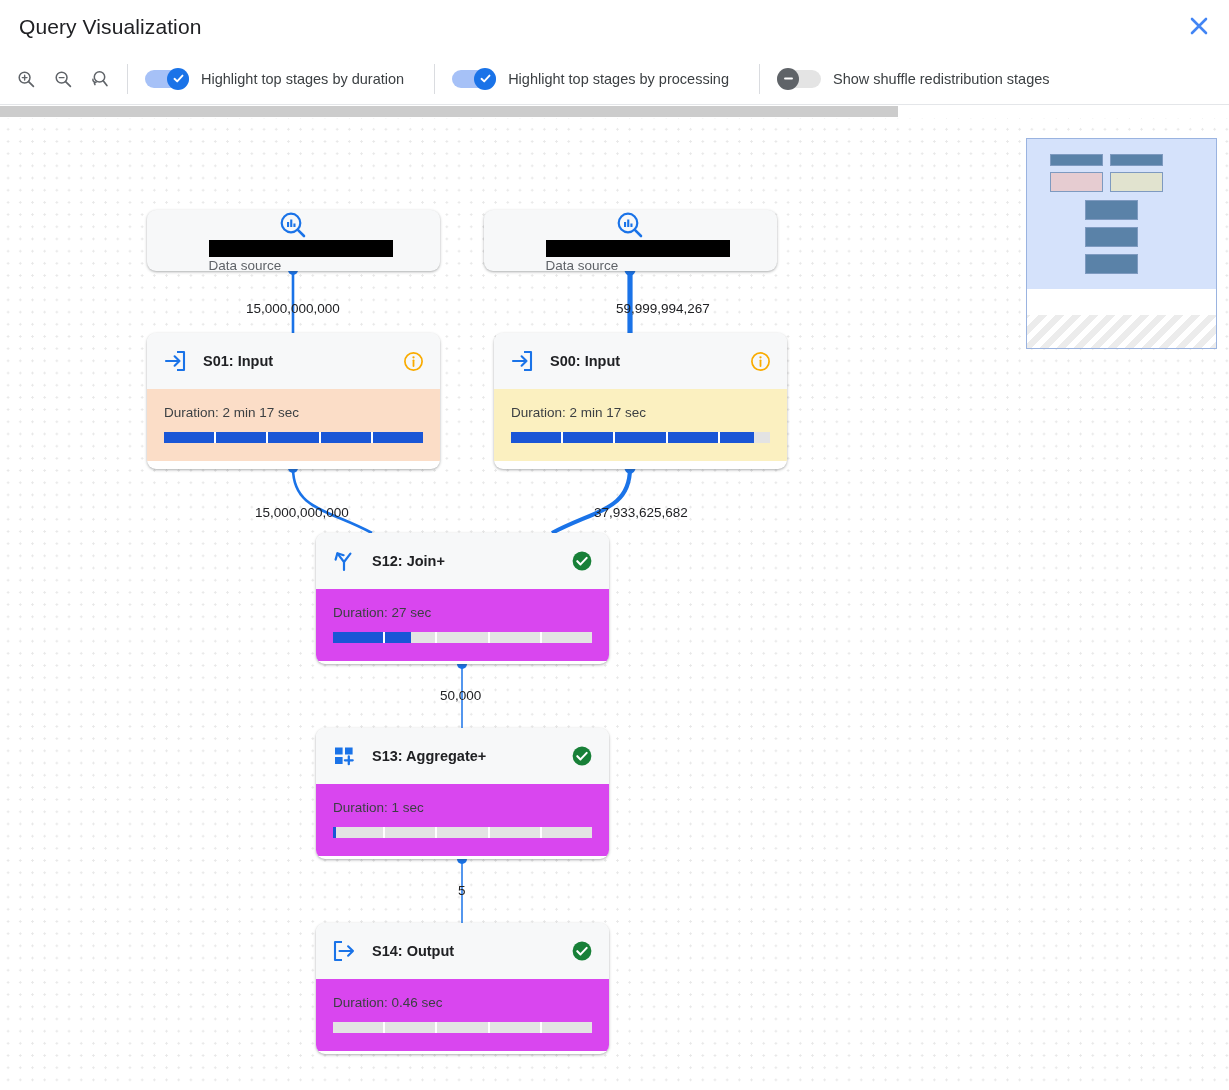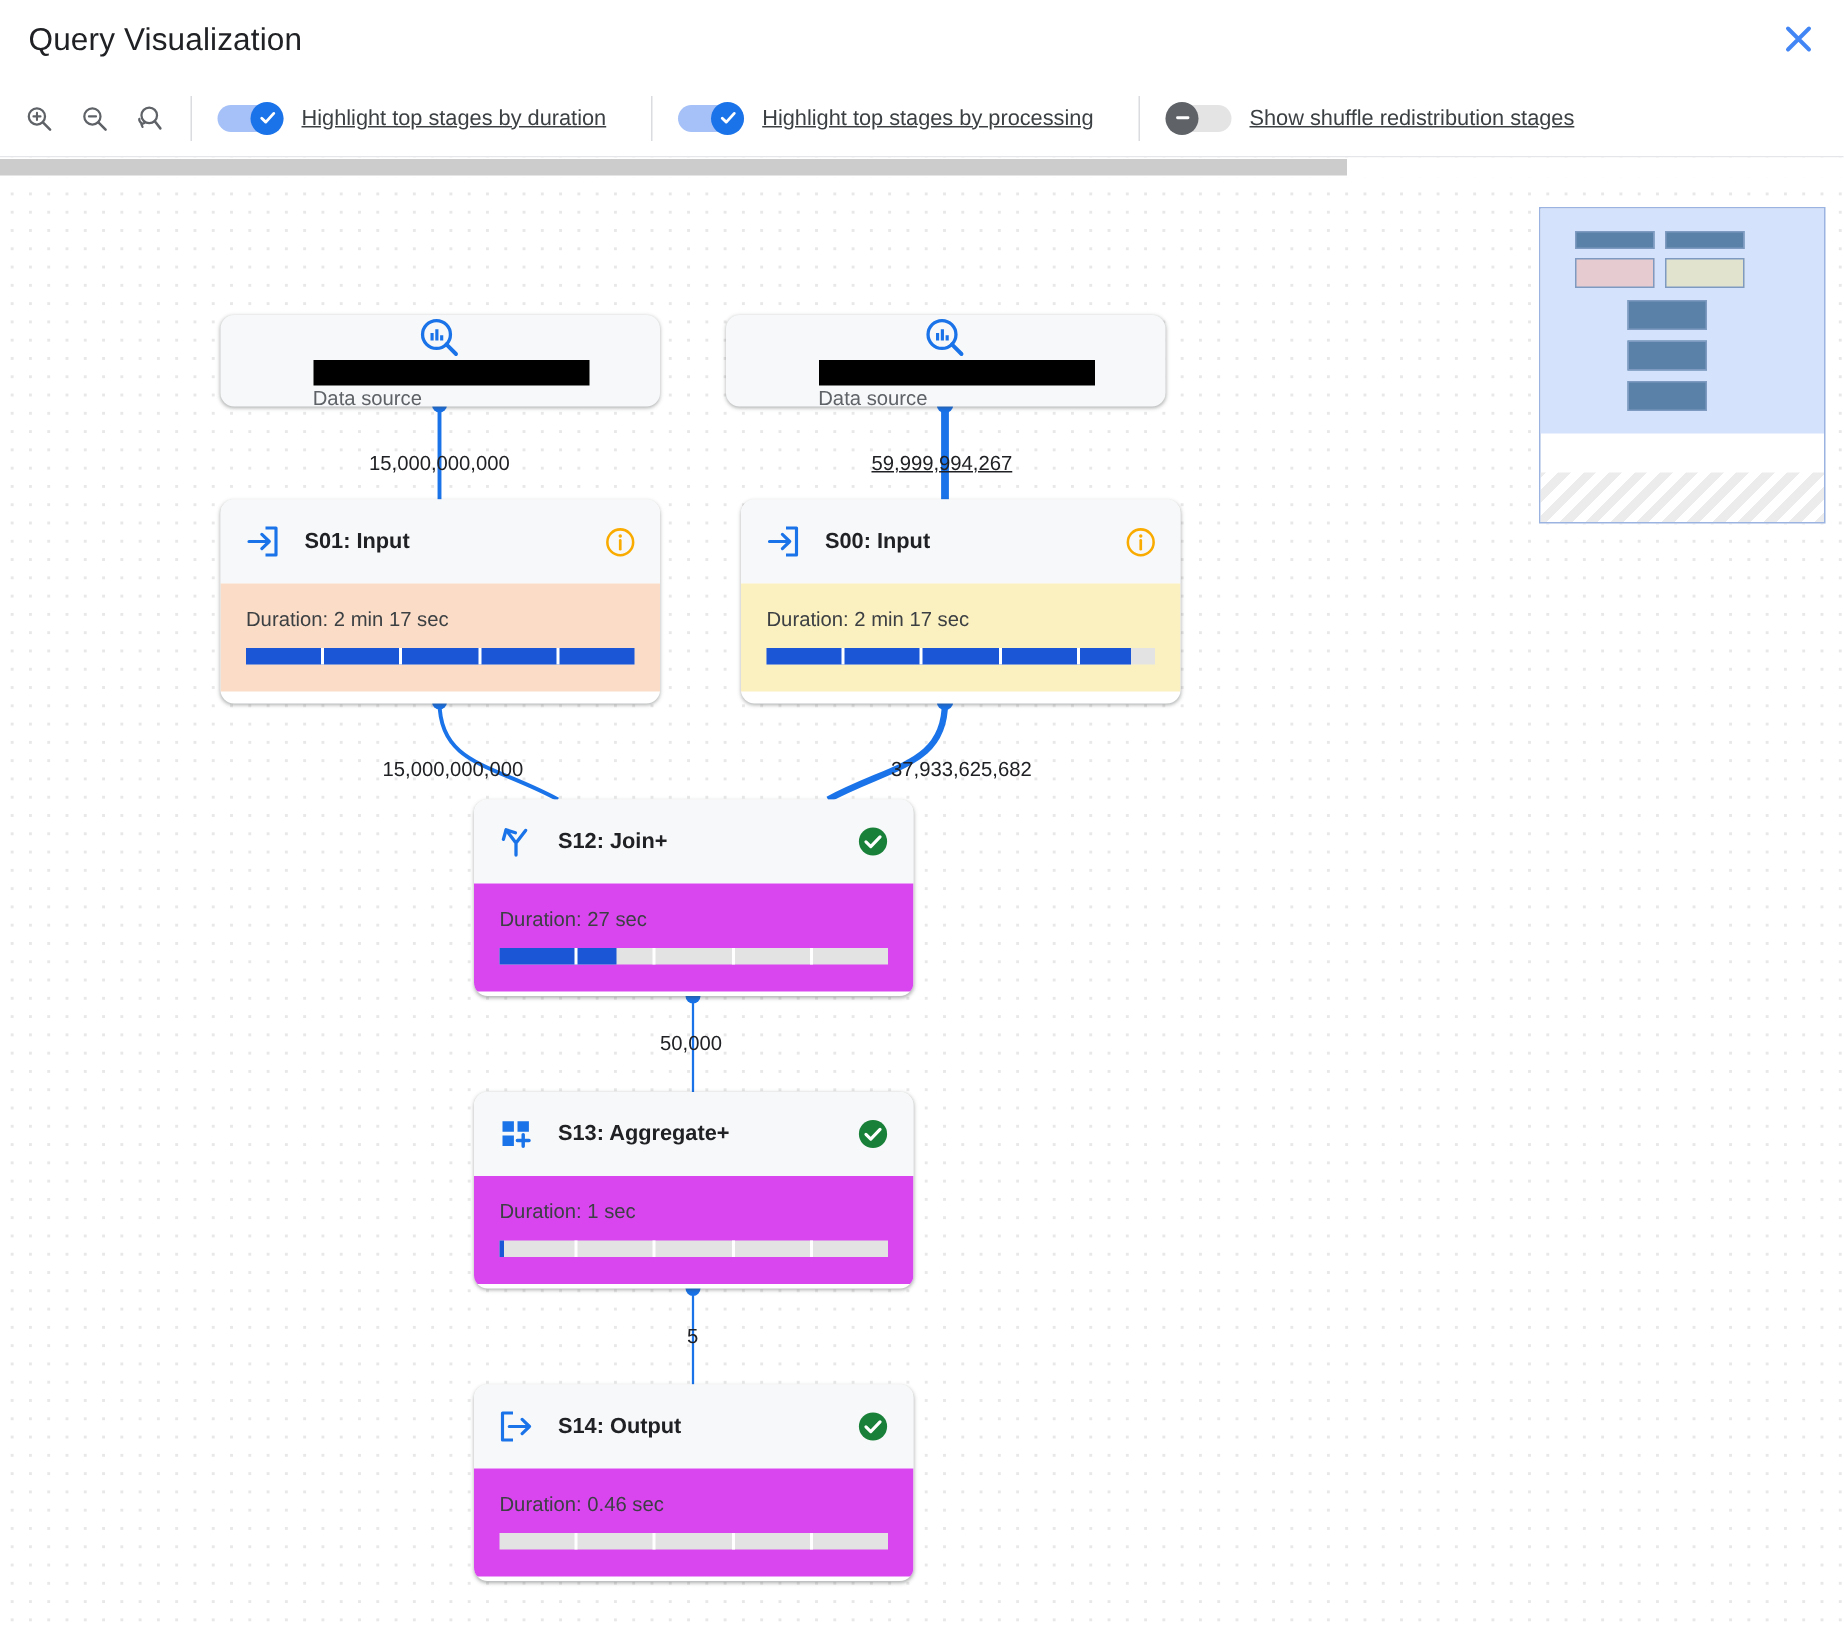--- a/index.html
+++ b/index.html
@@ -49,21 +49,21 @@
     margin-left: 14px; margin-right: 0px;
   }
   .toggle-item {
     display: flex; align-items: center;
     height: 52px;
     padding: 0 16px 0 17px;
     cursor: pointer;
   }
   .toggle-label {
     font-size: 14.5px; color: #3c4043;
-    margin-left: 12px; white-space: nowrap; text-decoration: underline;
+    margin-left: 12px; white-space: nowrap;
   }
 
   
   .switch { position: relative; width: 44px; height: 22px; flex: none; }
   .switch .track {
     position: absolute; left: 0; top: 2px;
     width: 44px; height: 18px; border-radius: 9px;
   }
   .switch .knob {
     position: absolute; top: 0;
@@ -280,21 +280,21 @@
     <path d="M630 363 C630 405, 595 405, 552 428" stroke="#1a73e8" stroke-width="4.2" fill="none"></path>
 
     <circle cx="462" cy="559" r="5" fill="#1a73e8"></circle>
     <path d="M462 559 L462 623" stroke="#1a73e8" stroke-width="1.5" fill="none"></path>
 
     <circle cx="462" cy="754" r="5" fill="#1a73e8"></circle>
     <path d="M462 754 L462 818" stroke="#1a73e8" stroke-width="1.5" fill="none"></path>
   </svg>
 
   <div class="edge-label" style="left:246px; top:196px;">15,000,000,000</div>
-  <div class="edge-label" style="left:581px; top:196px;text-decoration:underline;">59,999,994,267</div>
+  <div class="edge-label" style="left:616px; top:196px;">59,999,994,267</div>
   <div class="edge-label" style="left:255px; top:400px;">15,000,000,000</div>
   <div class="edge-label" style="left:562px; top:400px;margin-left:32px;">37,933,625,682</div>
   <div class="edge-label" style="left:440px; top:583px;">50,000</div>
   <div class="edge-label" style="left:458px; top:778px;">5</div>
 
   <div class="node ds-node" style="left:147px; top:105px; width:293px; height:61px;">
     <div class="ds-icon">
       <svg width="30" height="30" viewBox="0 0 30 30">
         <circle cx="13" cy="13" r="9.3" fill="none" stroke="#1a73e8" stroke-width="2.2"></circle>
         <path d="M19.6 19.6 L26 26" stroke="#1a73e8" stroke-width="2.6" stroke-linecap="round"></path>

